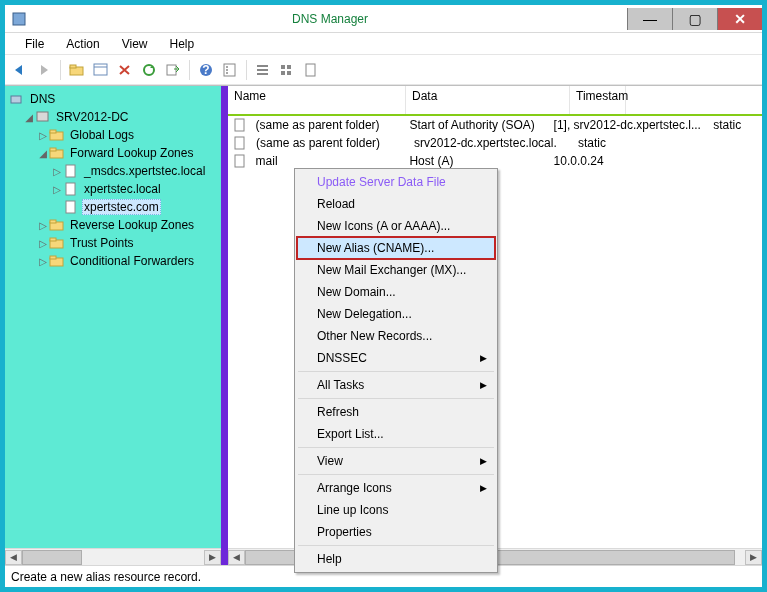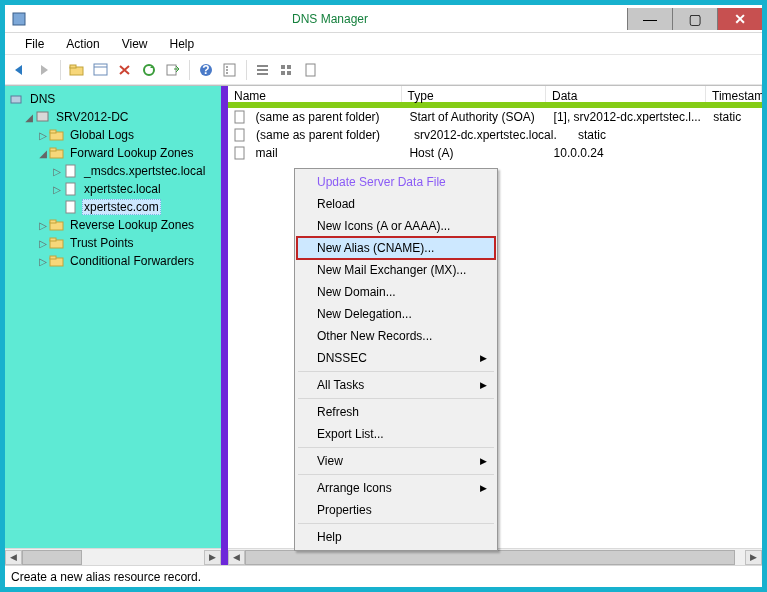--- a/index.html
+++ b/index.html
@@ -20,21 +20,21 @@
 .tree-pane { width: 223px; border-right: 7px solid #6d28d9; padding: 4px 0 0 4px; overflow: hidden; position: relative; background: #5eead4; }
 .tree-node { display: flex; align-items: center; height: 18px; white-space: nowrap; }
 .tree-node .expander { width: 12px; text-align: center; color: #666; font-size: 10px; cursor: default; }
 .tree-node .icon { width: 16px; height: 14px; margin-right: 3px; display: inline-flex; align-items: center; justify-content: center; }
 .tree-node .label { padding: 0 2px; }
 .tree-node.selected .label { background: #cde8ff; border: 1px dotted #7ab7e8; padding: 0 1px; }
 .indent-1 { padding-left: 14px; }
 .indent-2 { padding-left: 28px; }
 .indent-3 { padding-left: 42px; }
 .list-pane { flex: 1; background: #fff; position: relative; overflow: hidden; }
-.list-header { height: 22px; display: flex; border-bottom: 6px solid #84cc16; }
+.list-header { height: 30px; display: flex; border-bottom: 2px solid #84cc16; }
 .list-header .col { border-right: 1px solid #e5e5e5; padding: 3px 6px; background: #fff; }
 .col-name { width: 178px; }
 .col-type { width: 148px; }
 .col-data { width: 164px; }
 .col-ts { width: 56px; }
 .list-row { display: flex; height: 18px; align-items: center; }
 .list-row .cell { padding: 0 6px; overflow: hidden; white-space: nowrap; text-overflow: ellipsis; }
 .list-row .icon { width: 16px; height: 14px; margin-left: 4px; margin-right: 2px; display: inline-flex; align-items: center; justify-content: center; }
 .statusbar { height: 22px; border-top: 1px solid #d7d7d7; display: flex; align-items: center; padding: 0 6px; font-size: 12px; }
 .hscroll { height: 17px; background: #f0f0f0; border-top: 1px solid #dadada; display: flex; align-items: center; }
@@ -257,21 +257,20 @@
         <div class="track">
             <div class="thumb"></div>
           </div>
         <div class="arrow">▶</div>
       </div>
     </div>
 
     <div class="list-pane">
       <div class="list-header">
         <div class="col col-name">Name</div>
-        <div class="col col-type">Type</div>
         <div class="col col-data">Data</div>
         <div class="col col-ts">Timestam</div>
       </div>
 
       <div class="list-row">
         <span class="icon record-icon">
             <svg width="14" height="14">
               <rect x="2" y="1" width="9" height="12" fill="#fff" stroke="#888"></rect>
             </svg>
           </span>
@@ -363,19 +362,22 @@
   <div class="mi">
       <span>View</span>
       <span class="sub">▶</span>
     </div>
   <div class="msep"></div>
   <div class="mi">
       <span>Arrange Icons</span>
       <span class="sub">▶</span>
     </div>
   <div class="mi">
+      <span>Line up Icons</span>
+    </div>
+  <div class="mi">
       <span>Properties</span>
     </div>
   <div class="msep"></div>
   <div class="mi">
       <span>Help</span>
     </div>
 </div>
 
 </body></html>

